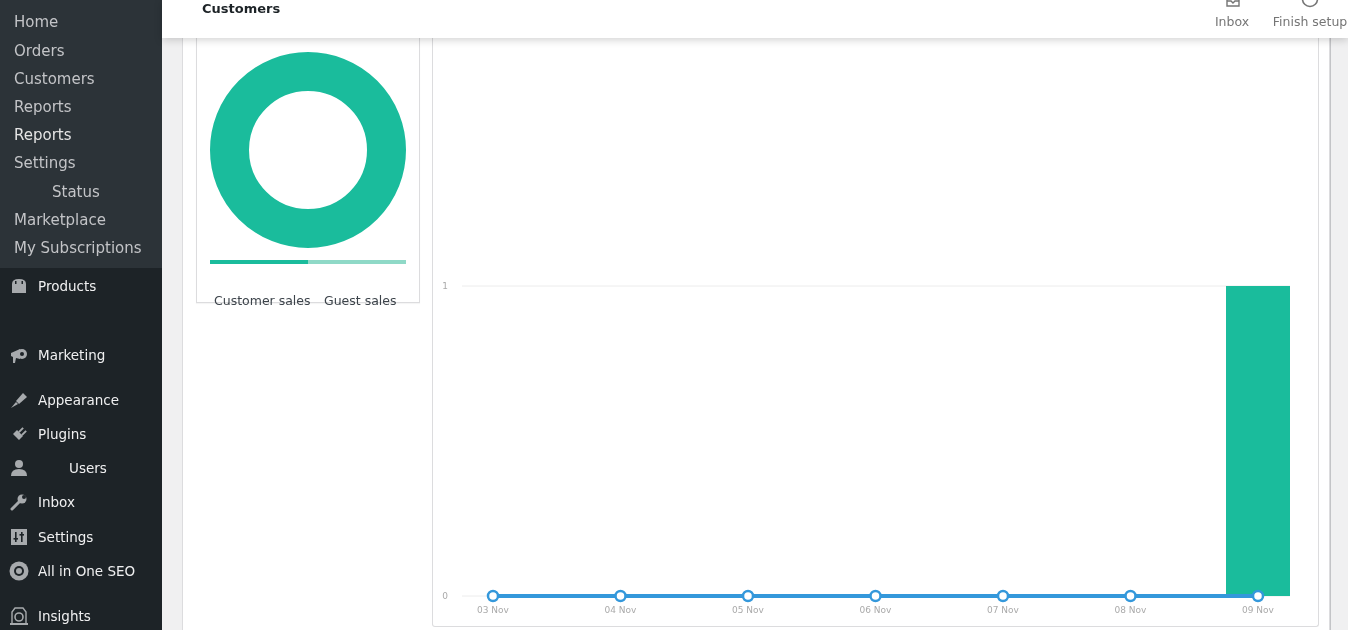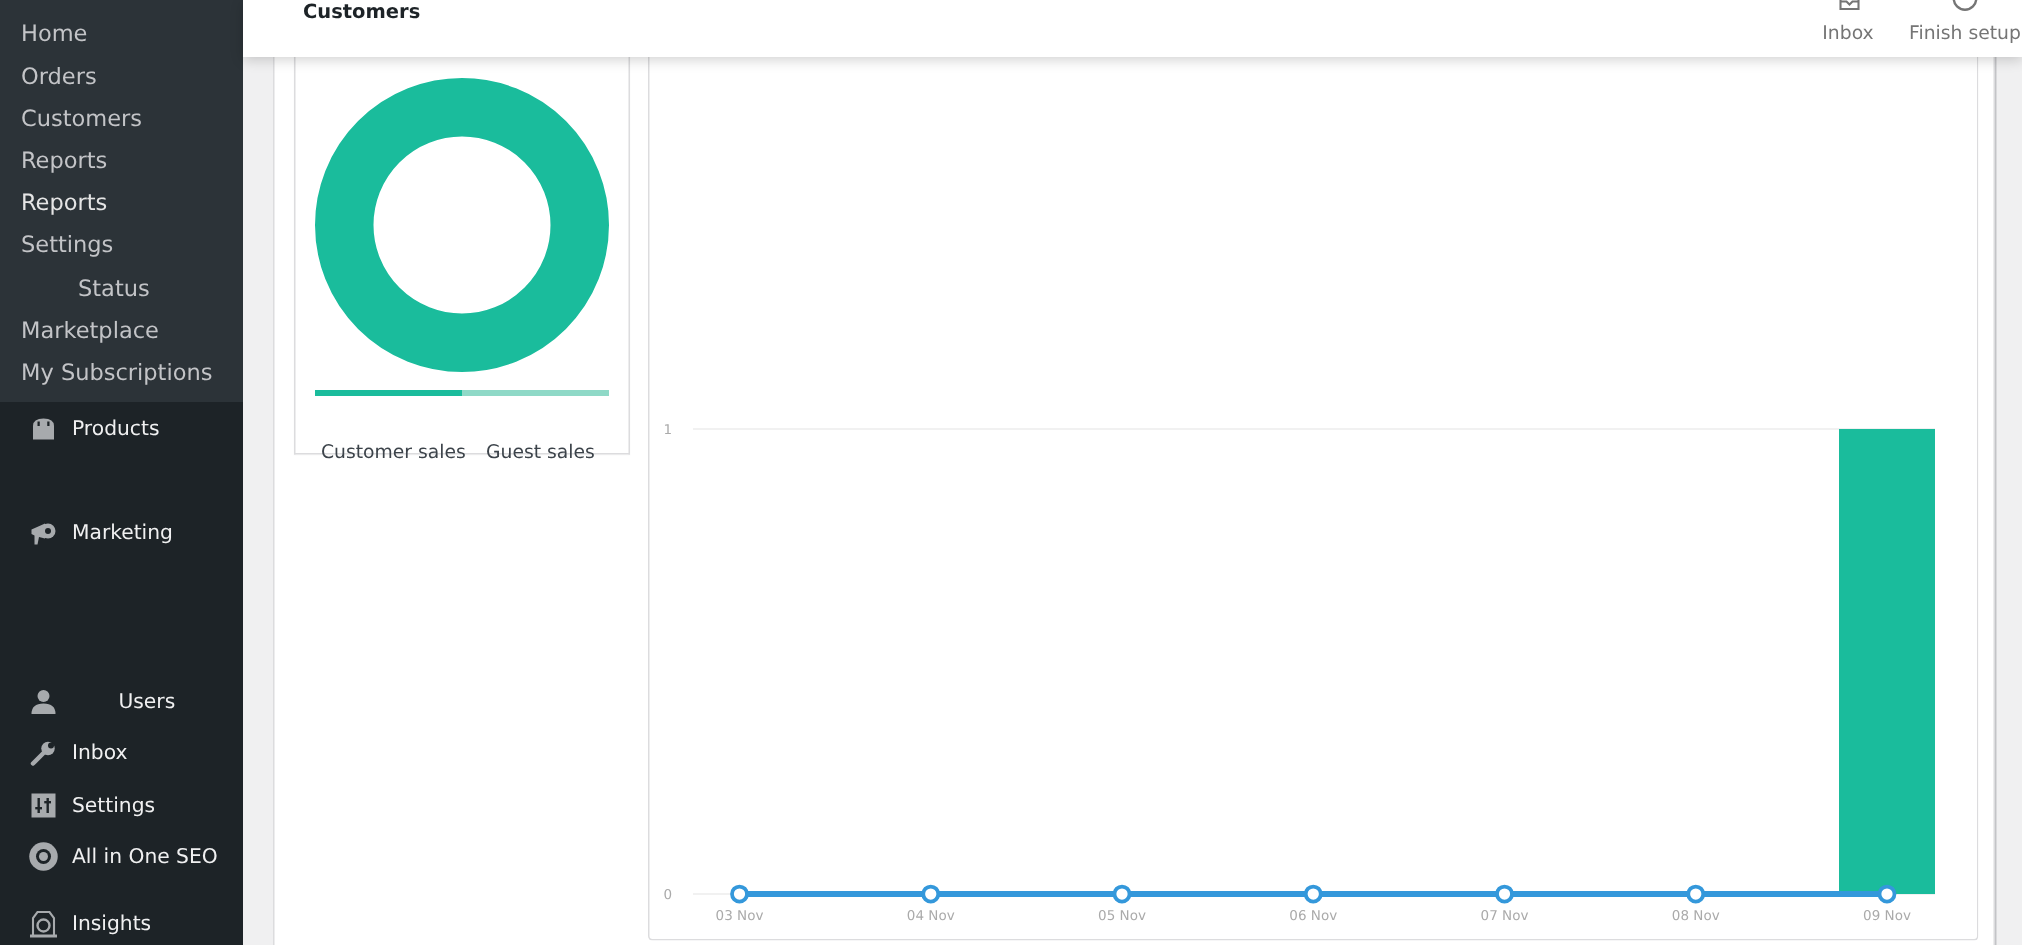--- a/index.html
+++ b/index.html
@@ -1,21 +1,21 @@
 <!DOCTYPE html>
 <html><head>
 <meta charset="utf-8">
 <style>
   * { box-sizing: border-box; margin: 0; padding: 0; }
   html, body { width: 1348px; height: 630px; overflow: hidden; background: #f0f0f1; font-family: "DejaVu Sans", sans-serif; }
   #sidebar { position: absolute; left: 0; top: 0; width: 162px; height: 630px; background: #1d2327; }
   #submenu { position: absolute; left: 0; top: 0; width: 162px; height: 268px; background: #2c3338; }
   .sub-item { position: absolute; left: 14px; font-size: 15px; color: #c3c4c7; line-height: 16px; }
   .sub-item.current { color: #e5e5e5; font-weight: normal; }
-  .menu-item { position: absolute; left: 0; width: 162px; height: 28px; display: flex; align-items: center; padding-left: 10px; }
+  .menu-item { position: absolute; left: 0; width: 162px; height: 28px; display: flex; align-items: center; }
   .menu-item .mi-icon { width: 20px; height: 20px; margin-left: 9px; margin-right: 9px; display: flex; align-items: center; justify-content: center; }
   .menu-item .mi-label { font-size: 13.5px; color: #f0f0f1; }
   #topbar { position: absolute; left: 162px; top: 0; width: 1186px; height: 38px; background: #fff; box-shadow: 0 2px 8px rgba(0,0,0,0.18); z-index: 5; }
   #page-title { position: absolute; left: 40px; top: 1px; font-size: 13px; color: #1d2327; font-weight: 600; }
   .tb-action { position: absolute; top: 0; height: 38px; text-align: center; }
   .tb-action .tb-label { position: absolute; bottom: 9px; left: 0; right: 0; font-size: 12.5px; color: #757575; white-space: nowrap; }
   #postbox { position: absolute; left: 182px; top: 20px; width: 1148px; height: 620px; background: #fff; border-left: 1px solid #dcdcde; border-right: 1px solid #dcdcde; }
   #side-panel { position: absolute; left: 196px; top: 20px; width: 224px; height: 283px; background: #fff; border: 1px solid #dcdcde; border-top: none; box-shadow: 0 1px 1px rgba(0,0,0,0.04); }
   #chart-panel { position: absolute; left: 432px; top: 20px; width: 887px; height: 607px; background: #fff; border: 1px solid #dcdcde; border-top: none; border-radius: 0 0 3px 3px; }
   #right-strip { position: absolute; left: 1330px; top: 38px; width: 18px; height: 592px; background: #f0f0f1; border-left: 1px solid #c3c4c7; }
@@ -49,20 +49,39 @@
     </div>
     <div class="menu-item" style="top: 341px;">
       <span class="mi-icon">
         <svg width="18" height="18" viewBox="0 0 18 18">
           <path d="M1 7 L10 3 L10 13 L6 12 L5 17 L3 17 L3 11 L1 10 Z" fill="#a7aaad"></path>
           <circle cx="12" cy="8" r="5" fill="#a7aaad"></circle>
           <circle cx="12" cy="8" r="2" fill="#1d2327"></circle>
         </svg>
       </span>
       <span class="mi-label">Marketing</span>
+    </div>
+    <div class="menu-item" style="top: 386px;">
+      <span class="mi-icon">
+        <svg width="18" height="18" viewBox="0 0 18 18">
+          <path d="M1 17 L6 11 L8 13 Z" fill="#a7aaad"></path>
+          <path d="M6 10 L13 2 L17 6 L9 13 Z" fill="#a7aaad"></path>
+        </svg>
+      </span>
+      <span class="mi-label">Appearance</span>
+    </div>
+    <div class="menu-item" style="top: 420px;">
+      <span class="mi-icon">
+        <svg width="18" height="18" viewBox="0 0 18 18">
+          <path d="M2 17 L6 12 L9 15 L13 11 L7 5 L3 9 L6 12" fill="#a7aaad"></path>
+          <rect x="10" y="2" width="2" height="6" transform="rotate(45 11 5)" fill="#a7aaad"></rect>
+          <rect x="13" y="5" width="2" height="6" transform="rotate(45 14 8)" fill="#a7aaad"></rect>
+        </svg>
+      </span>
+      <span class="mi-label">Plugins</span>
     </div>
     <div class="menu-item" style="top: 454px; gap: 31px;">
       <span class="mi-icon">
         <svg width="18" height="18" viewBox="0 0 18 18">
           <circle cx="9" cy="5" r="4" fill="#a7aaad"></circle>
           <path d="M1 17 Q1 10 9 10 Q17 10 17 17 Z" fill="#a7aaad"></path>
         </svg>
       </span>
       <span class="mi-label">Users</span>
     </div>

